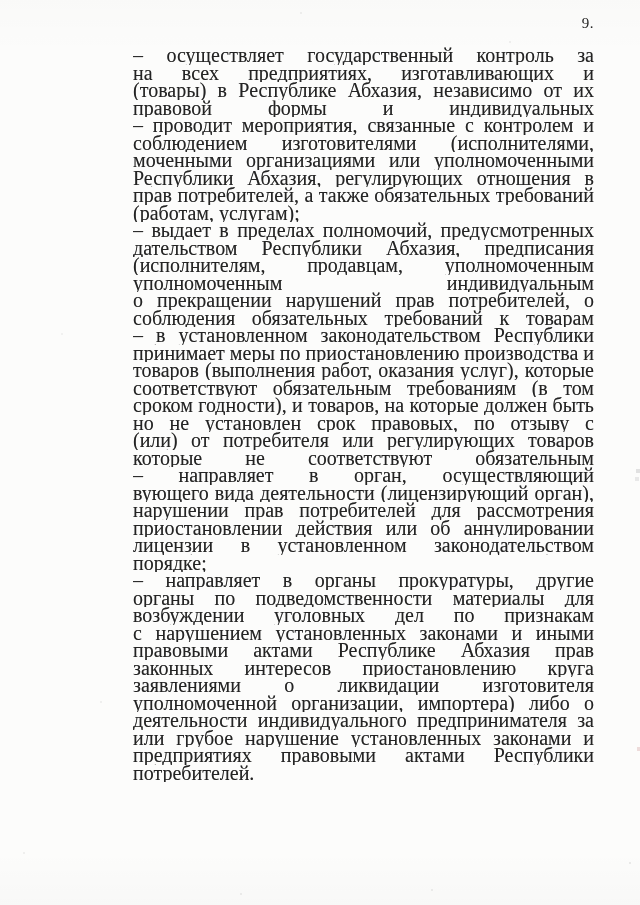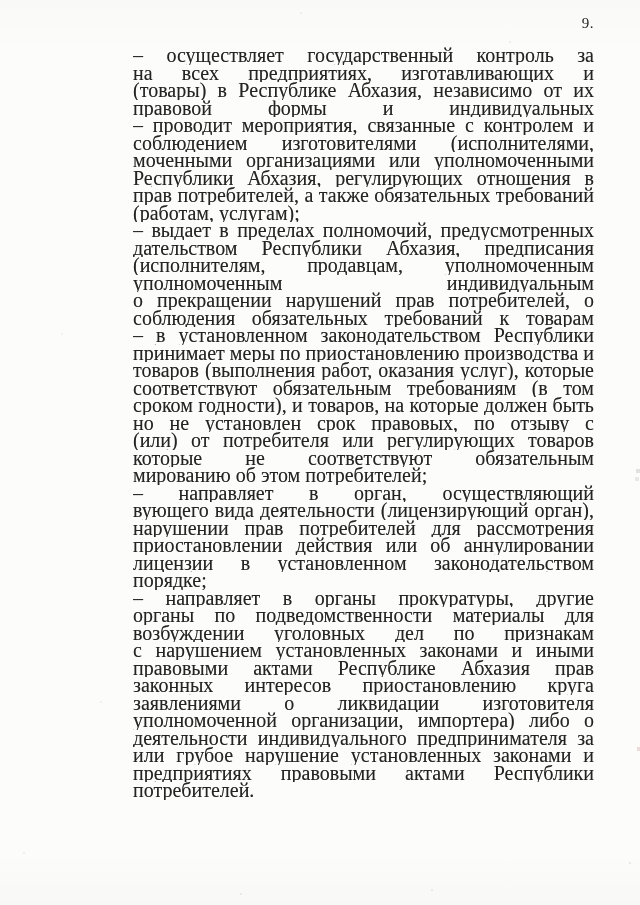--- a/index.html
+++ b/index.html
@@ -104,21 +104,20 @@
       </div>
       <div class="para">
         <div class="line">– в установленном законодательством Республики Абхазия порядке</div>
         <div class="line">принимает меры по приостановлению производства и реализации</div>
         <div class="line">товаров (выполнения работ, оказания услуг), которые не</div>
         <div class="line">соответствуют обязательным требованиям (в том числе с истекшим</div>
         <div class="line">сроком годности), и товаров, на которые должен быть установлен,</div>
         <div class="line">но не установлен срок правовых, по отзыву с внутреннего рынка и</div>
         <div class="line">(или) от потребителя или регулирующих товаров (работ, услуг),</div>
         <div class="line">которые не соответствуют обязательным требованиям, и инфор-</div>
-        <div class="line para-last">мированию об этом потребителей;</div>
       </div>
       <div class="para">
         <div class="line">– направляет в орган, осуществляющий лицензирование соответст-</div>
         <div class="line">вующего вида деятельности (лицензирующий орган), материалы о</div>
         <div class="line">нарушении прав потребителей для рассмотрения вопросов о</div>
         <div class="line">приостановлении действия или об аннулировании соответствующей</div>
         <div class="line">лицензии в установленном законодательством Республики Абхазия</div>
         <div class="line para-last">порядке;</div>
       </div>
       <div class="para">

